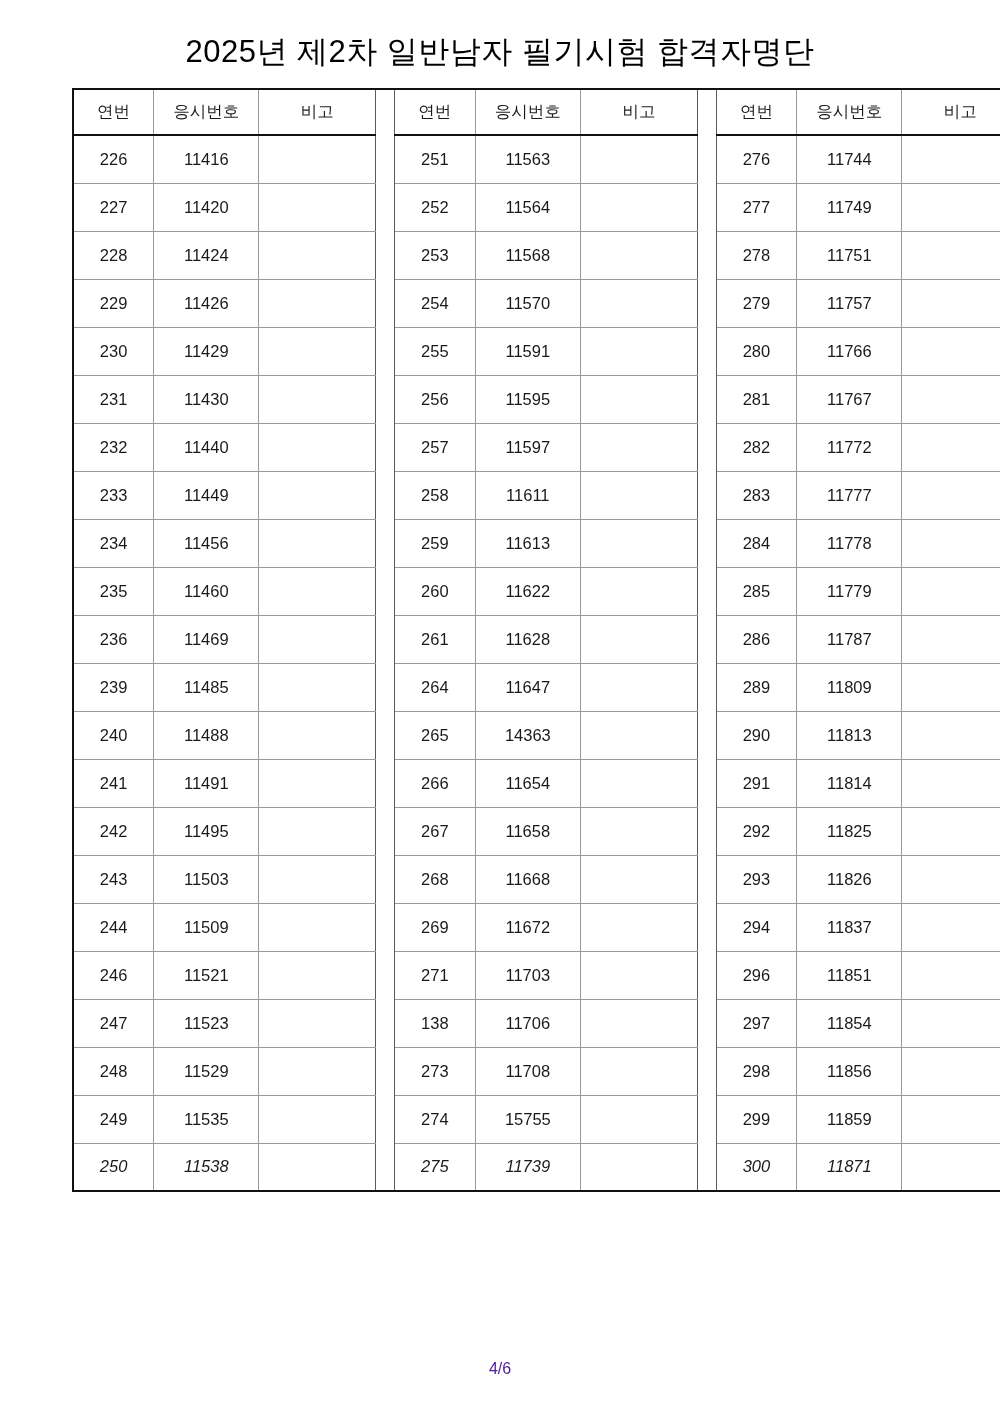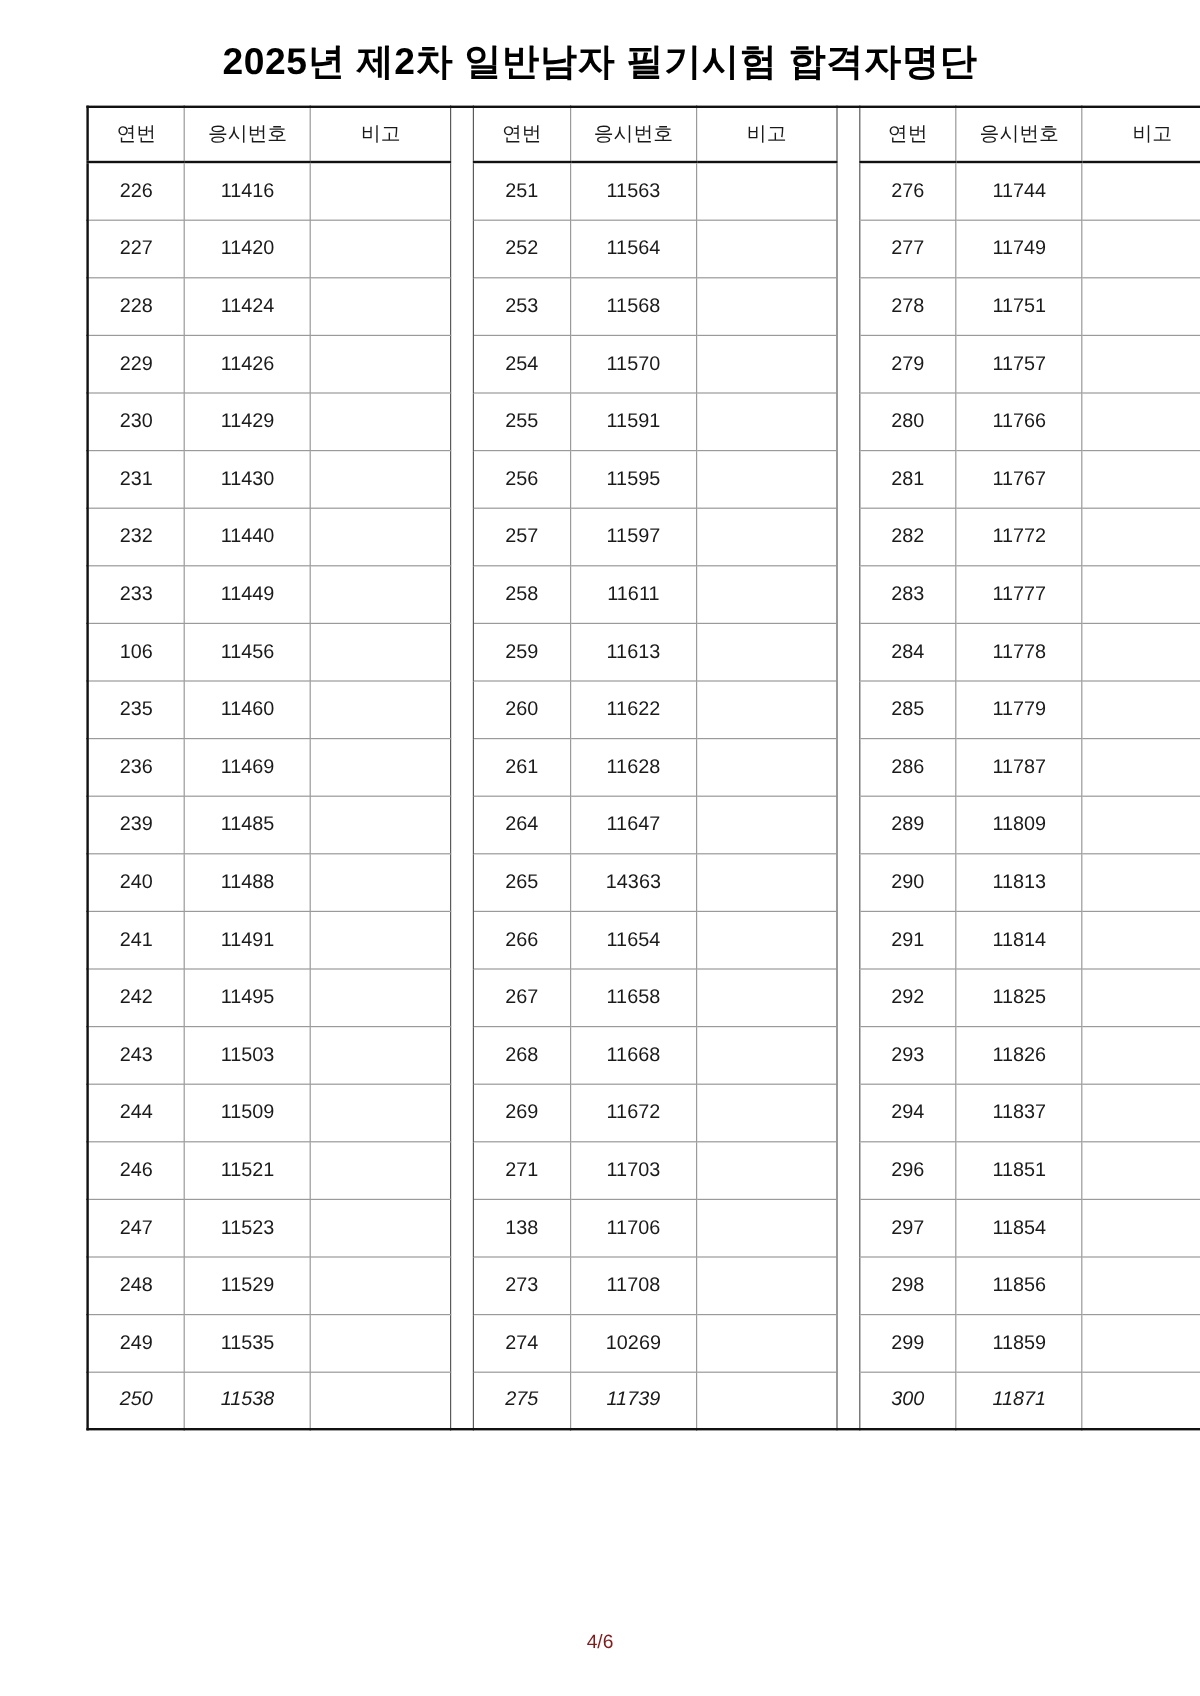--- a/index.html
+++ b/index.html
@@ -16,21 +16,21 @@
   }
   .page {
     position: relative;
     width: 1000px;
     height: 1413px;
     box-sizing: border-box;
   }
   .doc-title {
     text-align: center;
     font-size: 31px;
-    font-weight: bold;
+    font-weight: normal;
     letter-spacing: 0.5px;
     color: #000000;
     margin: 0;
     padding-top: 33px;
     padding-bottom: 0;
     line-height: 1.2;
     white-space: nowrap;
   }
   .table-wrap {
     position: absolute;
@@ -93,21 +93,21 @@
     border-right: none;
   }
   .note-cell { }
   .page-footer {
     position: absolute;
     left: 0;
     right: 0;
     top: 1360px;
     text-align: center;
     font-size: 16px;
-    color: #7f1d1d;
+    color: #4c1d95;
   }
 </style>
 </head>
 <body>
 
 <div class="page">
 
   <h1 class="doc-title">2025년 제2차 일반남자 필기시험 합격자명단</h1>
 
   <div class="table-wrap">
@@ -239,21 +239,21 @@
             <td class="gap"></td>
             <td>258</td>
             <td>11611</td>
             <td class="note-cell group-end"></td>
             <td class="gap"></td>
             <td>283</td>
             <td>11777</td>
             <td class="note-cell"></td>
           </tr>
           <tr>
-            <td>106</td>
+            <td>234</td>
             <td>11456</td>
             <td class="note-cell group-end"></td>
             <td class="gap"></td>
             <td>259</td>
             <td>11613</td>
             <td class="note-cell group-end"></td>
             <td class="gap"></td>
             <td>284</td>
             <td>11778</td>
             <td class="note-cell"></td>
@@ -400,21 +400,21 @@
             <td>298</td>
             <td>11856</td>
             <td class="note-cell"></td>
           </tr>
           <tr>
             <td>249</td>
             <td>11535</td>
             <td class="note-cell group-end"></td>
             <td class="gap"></td>
             <td>274</td>
-            <td>10269</td>
+            <td>15755</td>
             <td class="note-cell group-end"></td>
             <td class="gap"></td>
             <td>299</td>
             <td>11859</td>
             <td class="note-cell"></td>
           </tr>
           <tr>
             <td>250</td>
             <td>11538</td>
             <td class="note-cell group-end"></td>

